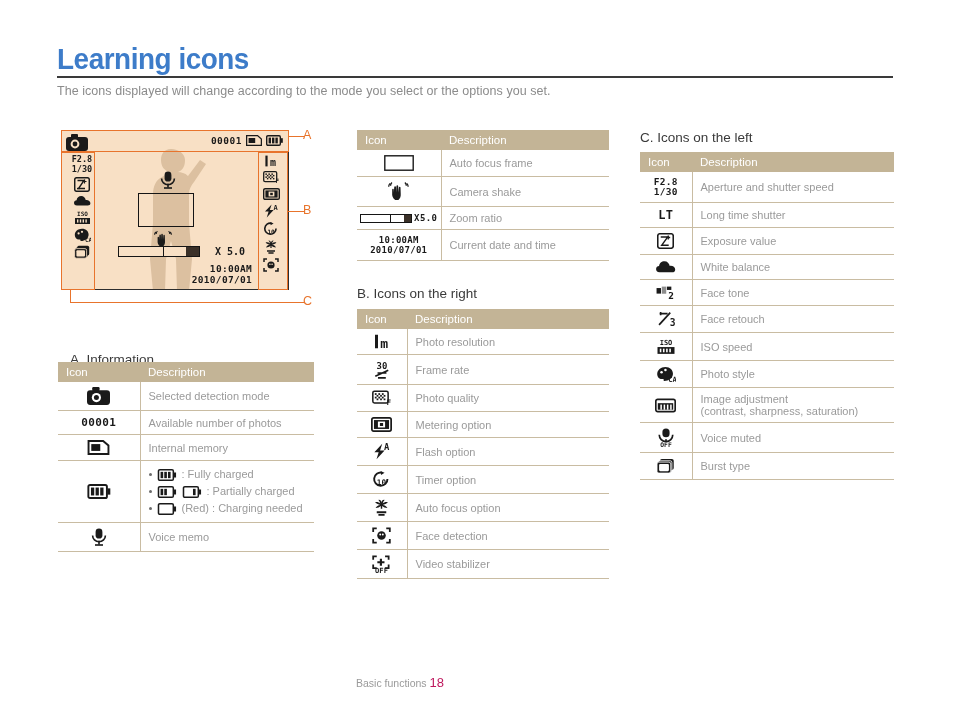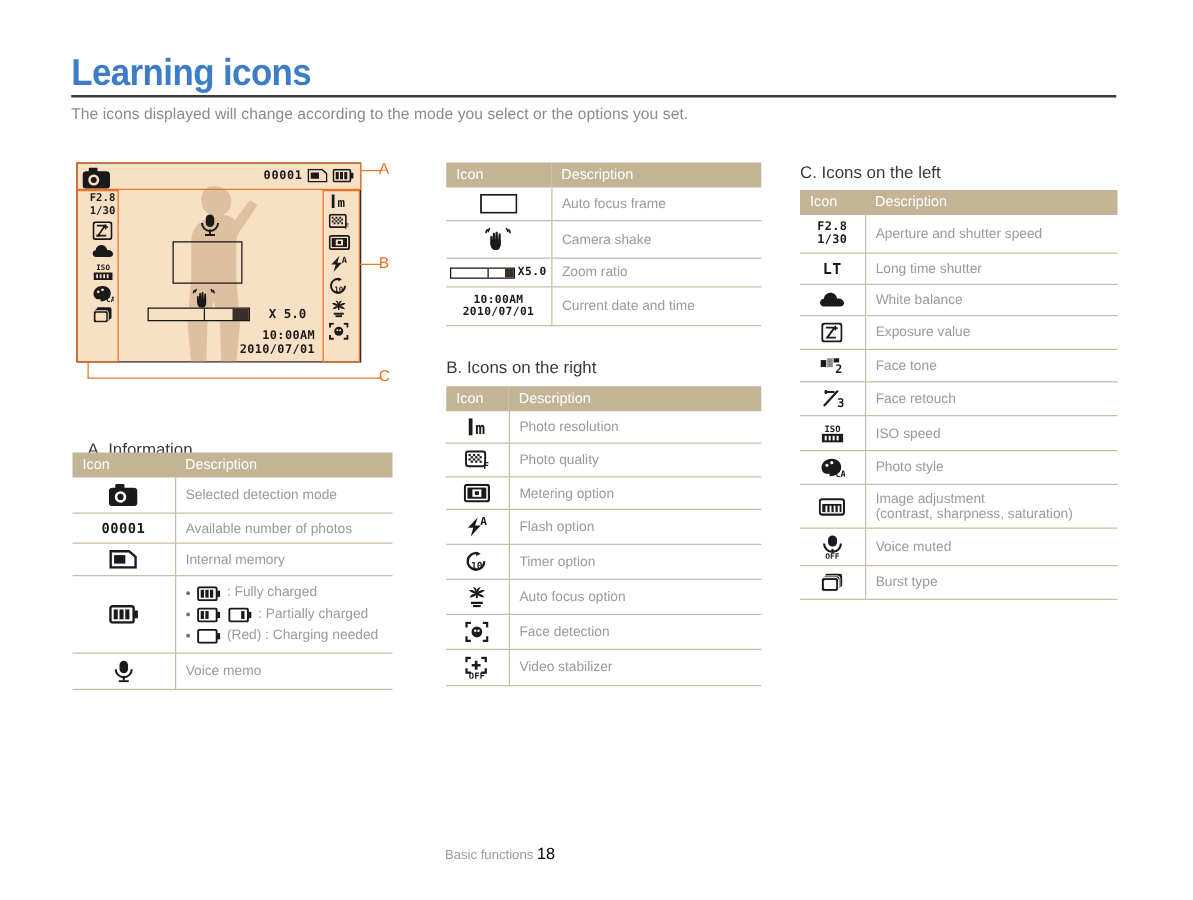--- a/index.html
+++ b/index.html
@@ -157,21 +157,21 @@
   .zoom-cell .track {
     width: 52px; height: 9px; border: 1.1px solid #151515; position: relative; background: #fff;
   }
   .zoom-cell .track .div { position: absolute; left: 58%; top: 0; bottom: 0; width: 1.1px; background: #151515; }
   .zoom-cell .track .fill { position: absolute; right: 0; top: 0; bottom: 0; width: 14%; background: #3a3028; }
 
   .footer {
     position: absolute; left: 0; right: 0; top: 675px;
     text-align: center; font-size: 10.5px; color: #9a9a9a;
   }
-  .footer .pg { font-size: 13px; color: #000000; font-weight: normal; }
+  .footer .pg { font-size: 13px; color: #be185d; font-weight: normal; }
   svg { display: block; }
 </style>
 </head>
 <body>
 
 <div class="page">
 
   <div class="title">Learning icons</div>
   <div class="title-rule"></div>
   <div class="subtitle">The icons displayed will change according to the mode you select or the options you set.</div>
@@ -495,20 +495,29 @@
       <td class="ic">
         <svg width="20" height="15" viewBox="0 0 16 12" style="margin:0 auto">
           <rect x="2.4" y="0.6" width="2.4" height="10.8" fill="#1a1a1a"></rect>
           <text x="6.6" y="10.8" font-family="DejaVu Sans Mono, monospace" font-size="10.5" font-weight="bold" fill="#1a1a1a">m</text>
         </svg>
       </td>
       <td>Photo resolution</td>
     </tr>
     <tr>
       <td class="ic">
+        <svg width="18" height="19" viewBox="0 0 16 17" style="margin:0 auto">
+          <text x="8" y="8" text-anchor="middle" font-family="DejaVu Sans Mono, monospace" font-size="8" font-weight="bold" fill="#1a1a1a">30</text>
+          <path d="M2 14.6 L13.6 9.2 M4 11.6 h8 M4.4 16 h7" stroke="#1a1a1a" stroke-width="1.5" fill="none"></path>
+        </svg>
+      </td>
+      <td>Frame rate</td>
+    </tr>
+    <tr>
+      <td class="ic">
         <svg width="20" height="16" viewBox="0 0 17 13" style="margin:0 auto">
           <rect x="0.7" y="0.7" width="13" height="10" rx="1.4" fill="none" stroke="#1a1a1a" stroke-width="1.3"></rect>
           <g fill="#1a1a1a">
             <rect x="2.4" y="2.4" width="1.5" height="1.5"></rect>
                 <rect x="5.4" y="2.4" width="1.5" height="1.5"></rect>
                 <rect x="8.4" y="2.4" width="1.5" height="1.5"></rect>
             <rect x="3.9" y="3.9" width="1.5" height="1.5"></rect>
                 <rect x="6.9" y="3.9" width="1.5" height="1.5"></rect>
                 <rect x="9.9" y="3.9" width="1.5" height="1.5"></rect>
             <rect x="2.4" y="5.4" width="1.5" height="1.5"></rect>
@@ -603,35 +612,35 @@
         <span class="mono-sm" style="font-size:9.5px">1/30</span>
       </td>
       <td>Aperture and shutter speed</td>
     </tr>
     <tr>
       <td class="ic mono" style="font-size:12px">LT</td>
       <td>Long time shutter</td>
     </tr>
     <tr>
       <td class="ic">
-        <svg width="20" height="14" viewBox="0 0 17 12" style="margin:0 auto">
-          <path d="M3 10.5 C0.8 10.5 0 9 0 7.7 C0 6.3 1.2 5.2 2.6 5.2 C2.7 2.7 4.8 1 7.2 1 C9.6 1 11.4 2.8 11.7 5.1 C14 4.6 16.4 6.2 16.4 8.3 C16.4 9.7 15.3 10.5 13.8 10.5 Z" fill="#1a1a1a"></path>
-        </svg>
-      </td>
-      <td>White balance</td>
-    </tr>
-    <tr>
-      <td class="ic">
         <svg width="17" height="16" viewBox="0 0 16 15" style="margin:0 auto">
           <rect x="0.7" y="0.7" width="14.6" height="13.6" rx="2" fill="none" stroke="#1a1a1a" stroke-width="1.5"></rect>
           <path d="M3.5 3.8 H10 L4.5 11.4 H11" fill="none" stroke="#1a1a1a" stroke-width="1.4"></path>
           <path d="M10.6 2.4 v3.6 M8.8 4.2 h3.6" stroke="#1a1a1a" stroke-width="1.2"></path>
         </svg>
       </td>
       <td>Exposure value</td>
+    </tr>
+    <tr>
+      <td class="ic">
+        <svg width="20" height="14" viewBox="0 0 17 12" style="margin:0 auto">
+          <path d="M3 10.5 C0.8 10.5 0 9 0 7.7 C0 6.3 1.2 5.2 2.6 5.2 C2.7 2.7 4.8 1 7.2 1 C9.6 1 11.4 2.8 11.7 5.1 C14 4.6 16.4 6.2 16.4 8.3 C16.4 9.7 15.3 10.5 13.8 10.5 Z" fill="#1a1a1a"></path>
+        </svg>
+      </td>
+      <td>White balance</td>
     </tr>
     <tr>
       <td class="ic">
         <svg width="20" height="15" viewBox="0 0 18 13" style="margin:0 auto">
           <rect x="0.5" y="2.5" width="4" height="5" fill="#1a1a1a"></rect>
           <rect x="5.2" y="1.2" width="4" height="6.4" fill="#8c8c8c"></rect>
           <text x="11" y="12" font-family="DejaVu Sans Mono, monospace" font-size="8.5" font-weight="bold" fill="#1a1a1a">2</text>
           <rect x="9.8" y="1.2" width="4" height="3" fill="#1a1a1a"></rect>
         </svg>
       </td>

